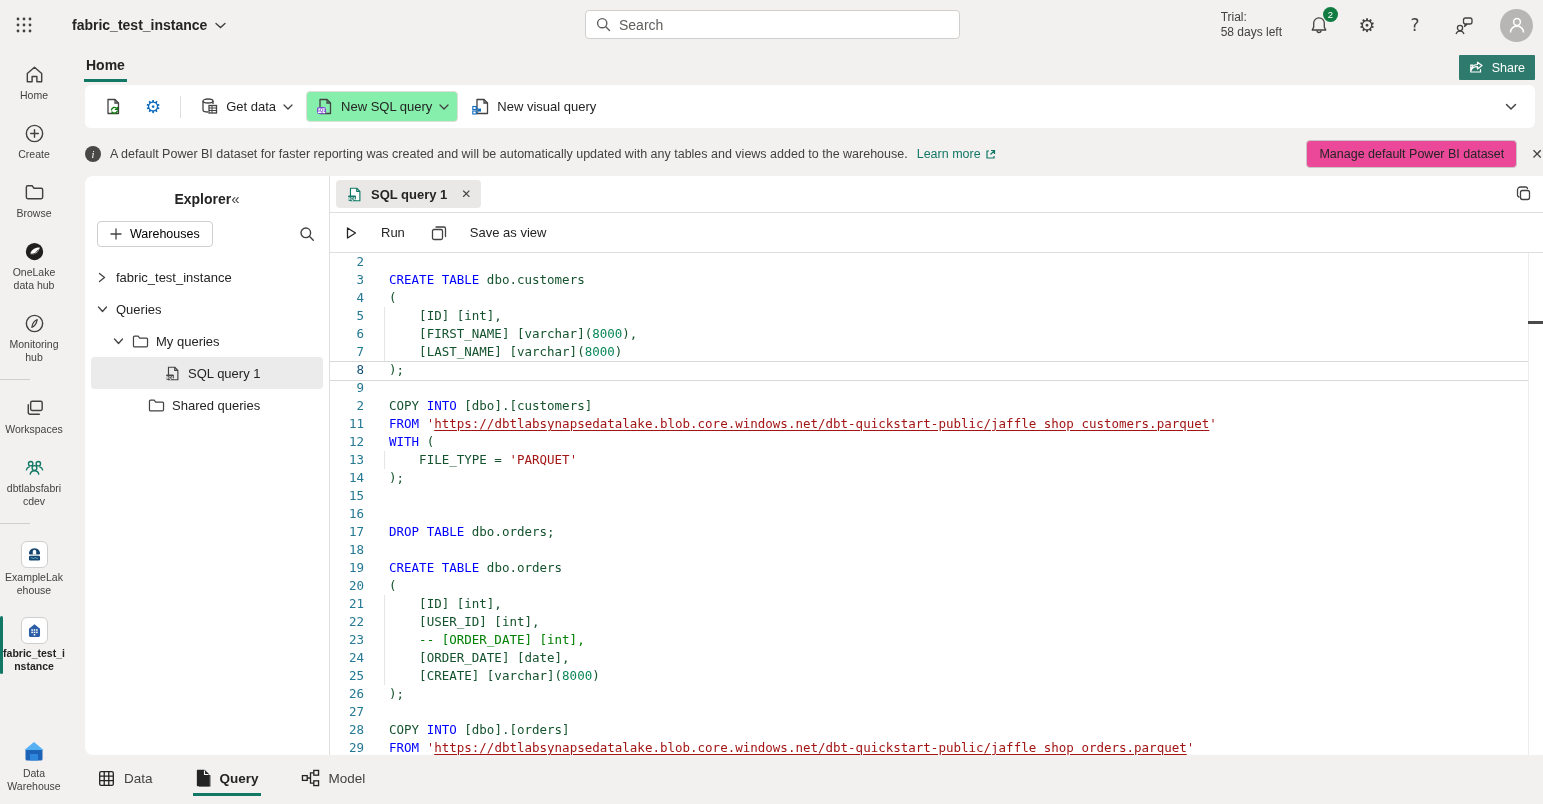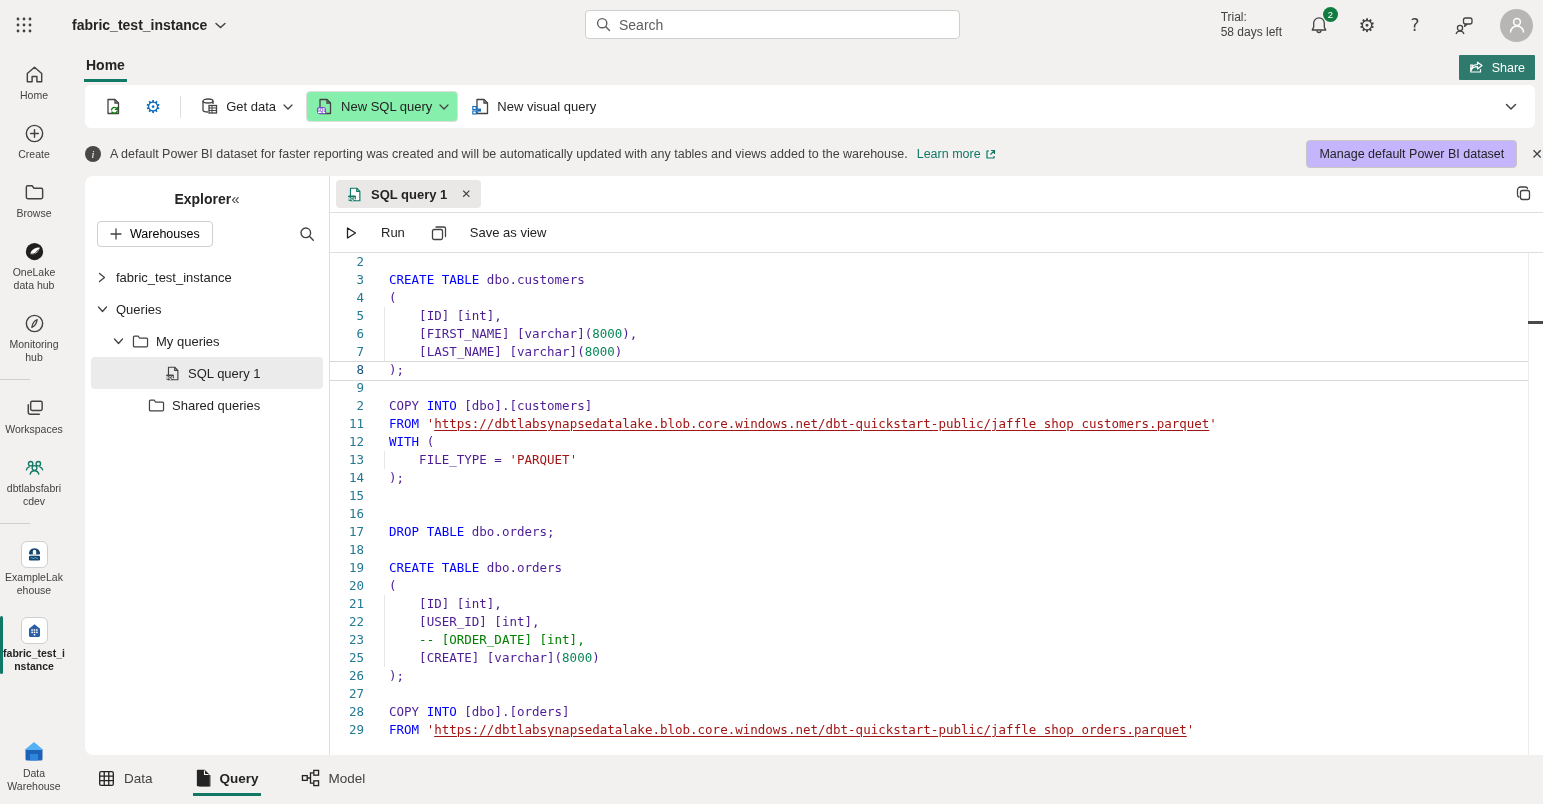--- a/index.html
+++ b/index.html
@@ -48,21 +48,21 @@
   .tbar-btn.pressed { background:#86efac; border-color:#e0dedc; }
   .tbar-sep { width:1px; height:22px; background:#e0dedc; margin:0 6px; }
   #toolbar-chevron { margin-left:auto; margin-right:8px; cursor:pointer; }
 
   
   #banner { position:absolute; left:85px; top:136px; width:1458px; height:36px; display:flex; align-items:center; gap:9px; }
   #banner-info { width:16px; height:16px; border-radius:50%; background:#494847; color:#fff; font-size:10.5px; font-style:italic; font-family:"Liberation Serif", serif; display:flex; align-items:center; justify-content:center; }
   #banner-msg { font-size:12.5px; color:#424242; }
   #banner-link { font-size:12.5px; color:var(--c-accent,#117865); text-decoration:none; display:inline-flex; align-items:center; gap:4px; cursor:pointer; }
   #banner-right { margin-left:auto; display:flex; align-items:center; gap:14px; }
-  #banner-manage { height:28px; background:#c4b5fd; border:1px solid #c8c6c4; border-radius:4px; padding:0 12px; font-size:12.5px; font-family:inherit; color:#242424; cursor:pointer;text-align:right; }
+  #banner-manage { height:28px; background:#ec4899; border:1px solid #c8c6c4; border-radius:4px; padding:0 12px; font-size:12.5px; font-family:inherit; color:#242424; cursor:pointer;text-align:right; }
   .x-glyph { font-size:14px; color:#424242; cursor:pointer; font-family:"DejaVu Sans", sans-serif; }
 
   
   #content { position:absolute; left:85px; top:176px; width:1458px; height:579px; background:#fff; border-radius:8px 0 0 8px; display:flex; overflow:hidden; }
 
   
   #explorer { width:245px; flex:none; border-right:1px solid #e0dedc; display:flex; flex-direction:column; }
   #explorer-head { display:flex; align-items:center; justify-content:center; padding:14px 16px 6px 16px; }
   #explorer-title { font-size:14px; font-weight:700; }
   #explorer-collapse { font-size:15px; color:#424242; cursor:pointer; }
@@ -86,21 +86,21 @@
   
   #code { flex:1; position:relative; overflow:hidden; background:#fff;
           font-family:"DejaVu Sans Mono", monospace; font-size:12.5px; line-height:18px; }
   .crow { position:relative; display:flex; height:18px; }
   .ln { width:50px; flex:none; text-align:right; padding-right:16px; color:var(--c-linenum,#237893); user-select:none; }
   .lc { position:relative; white-space:pre; padding-left:9px; }
   .lc.guide::before { content:""; position:absolute; left:4px; top:0; bottom:0; width:1px; background:#e6e6e6; }
   .crow.current::after { content:""; position:absolute; left:0; right:15px; top:0; height:18px; border-top:1px solid #d9d9d9; border-bottom:1px solid #d9d9d9; pointer-events:none; }
   .crow.current .ln { color:#10507a; }
   .tok-k { color:var(--c-keyword,#0000ff); }
-  .tok-p { color:#4c1d95; }
+  .tok-p { color:#14532d; }
   .tok-s { color:var(--c-string,#a31515); }
   .tok-u { color:var(--c-string,#a31515); text-decoration:underline; text-underline-offset:2px; }
   .tok-n { color:var(--c-number,#098658); }
   .tok-c { color:var(--c-comment,#008000); }
   #overview { position:absolute; right:0; top:0; bottom:0; width:15px; border-left:1px solid #ececec; background:#fff; }
   #overview-mark { position:absolute; right:0; width:15px; top:68px; height:3px; background:#4a4a4a; }
 
   
   #bottombar { position:absolute; left:0; top:755px; width:1543px; height:49px; display:flex; align-items:center; padding-left:96px; gap:38px; }
   .btab { display:flex; align-items:center; gap:9px; font-size:13.5px; color:#424242; padding:6px 2px; cursor:pointer; border-bottom:3px solid transparent; }
@@ -599,20 +599,24 @@
           </div>
           <div class="crow">
             <span class="ln">22</span>
             <span class="lc guide"><span class="tok-p">    [USER_ID] [int],</span></span>
           </div>
           <div class="crow">
             <span class="ln">23</span>
             <span class="lc guide"><span class="tok-c">    -- [ORDER_DATE] [int],</span></span>
           </div>
           <div class="crow">
+            <span class="ln">24</span>
+            <span class="lc guide"><span class="tok-p">    [ORDER_DATE] [date],</span></span>
+          </div>
+          <div class="crow">
             <span class="ln">25</span>
             <span class="lc guide"><span class="tok-p">    [CREATE] [varchar](</span><span class="tok-n">8000</span><span class="tok-p">)</span></span>
           </div>
           <div class="crow">
             <span class="ln">26</span>
             <span class="lc"><span class="tok-p">);</span></span>
           </div>
           <div class="crow">
             <span class="ln">27</span>
             <span class="lc"></span>

